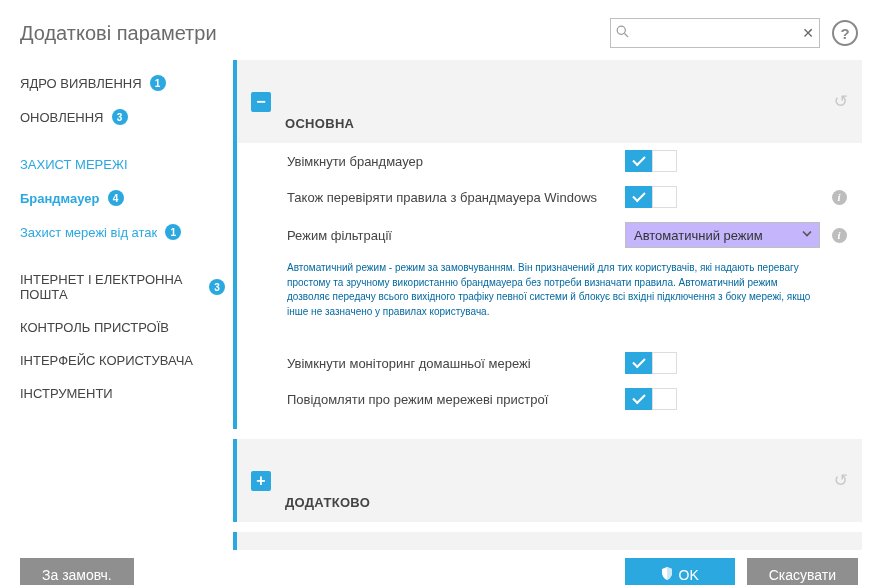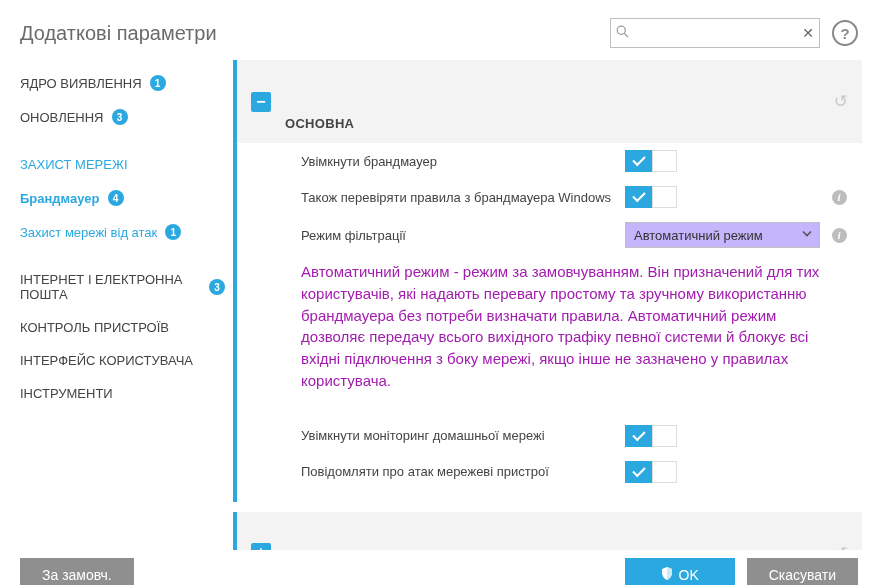--- a/index.html
+++ b/index.html
@@ -27,35 +27,35 @@
   
   .main { flex: 1; padding: 0 16px 0 8px; overflow-y: auto; }
   
   .section { border-left: 4px solid #2ca8e0; background: #f3f3f3; margin-bottom: 10px; }
   .section-head { display: flex; align-items: center; padding: 12px 14px; cursor: pointer; }
   .toggle-box { width: 20px; height: 20px; background: #2ca8e0; color: #fff; display: flex; align-items: center; justify-content: center; font-size: 16px; font-weight: bold; margin-right: 14px; border-radius: 2px; }
   .section-title { font-size: 13px; font-weight: 700; text-transform: uppercase; color: #444; flex: 1; letter-spacing: 0.3px; margin-top: 44px; }
   .revert-icon { color: #c8c8c8; font-size: 17px; margin-left: 8px; cursor: pointer; }
   .info-icon { width: 15px; height: 15px; border-radius: 50%; background: #bdbdbd; color: #fff; display: inline-flex; align-items: center; justify-content: center; font-size: 11px; font-weight: bold; margin-left: 10px; cursor: pointer; font-style: italic; font-family: Georgia, serif; }
   
-  .section-body { background: #fff; border-left: 0; padding-left: 14px; }
+  .section-body { background: #fff; border-left: 0; }
   .row { display: flex; align-items: center; padding: 7px 14px 7px 50px; }
   .row-label { flex: 1; font-size: 13px; color: #444; }
   .row-ctrl { width: 195px; display: flex; align-items: center; }
   .row-info { width: 28px; display: flex; justify-content: center; }
   
   .switch { width: 52px; height: 22px; background: #e9e9e9; position: relative; cursor: pointer; border-radius: 1px; }
   .switch .sw-on { position: absolute; left: 0; top: 0; width: 27px; height: 22px; background: #2ca8e0; display: flex; align-items: center; justify-content: center; }
   .switch .sw-on::after { content: ""; width: 10px; height: 5px; border-left: 2px solid #fff; border-bottom: 2px solid #fff; transform: rotate(-45deg); margin-top: -3px; }
   .switch .sw-knob { position: absolute; right: 0; top: 0; width: 25px; height: 22px; background: #fff; border: 1px solid #ddd; }
   
   .select { width: 195px; height: 26px; border: 1px solid #bfbfbf; background: #c4b5fd; padding: 0 26px 0 8px; font-size: 13px; color: #333; position: relative; cursor: pointer; display: flex; align-items: center; }
   .select-chevron { position: absolute; right: 6px; top: 50%; transform: translateY(-50%); color: #555; }
   
-  .desc { padding: 6px 42px 14px 50px; font-size: 15px; color: #a21caf; line-height: 1.45; }
+  .desc { padding: 6px 42px 14px 50px; font-size: 10px; color: #0369a1; line-height: 1.45; }
   .sp { height: 12px; }
   
   .footer { display: flex; align-items: center; padding: 10px 20px; height: 50px; }
   .btn { height: 34px; padding: 0 22px; border: none; font-size: 14px; cursor: pointer; display: inline-flex; align-items: center; justify-content: center; }
   .btn-default { background: #8f8f8f; color: #fff; }
   .btn-primary { background: #2ca8e0; color: #fff; min-width: 110px; }
   .btn-secondary { background: #8f8f8f; color: #fff; min-width: 110px; }
   .footer-spacer { flex: 1; }
   .btn + .btn { margin-left: 12px; }
   .shield { margin-right: 6px; font-size: 12px; }
@@ -168,21 +168,21 @@
           <div class="row-label">Увімкнути моніторинг домашньої мережі</div>
           <div class="row-ctrl">
             <div class="switch">
                 <div class="sw-on"></div>
                 <div class="sw-knob"></div>
               </div>
           </div>
           <div class="row-info"></div>
         </div>
         <div class="row">
-          <div class="row-label">Повідомляти про атак мережеві пристрої</div>
+          <div class="row-label">Повідомляти про режим мережеві пристрої</div>
           <div class="row-ctrl">
             <div class="switch">
                 <div class="sw-on"></div>
                 <div class="sw-knob"></div>
               </div>
           </div>
           <div class="row-info"></div>
         </div>
         <div class="sp"></div>
       </div>

